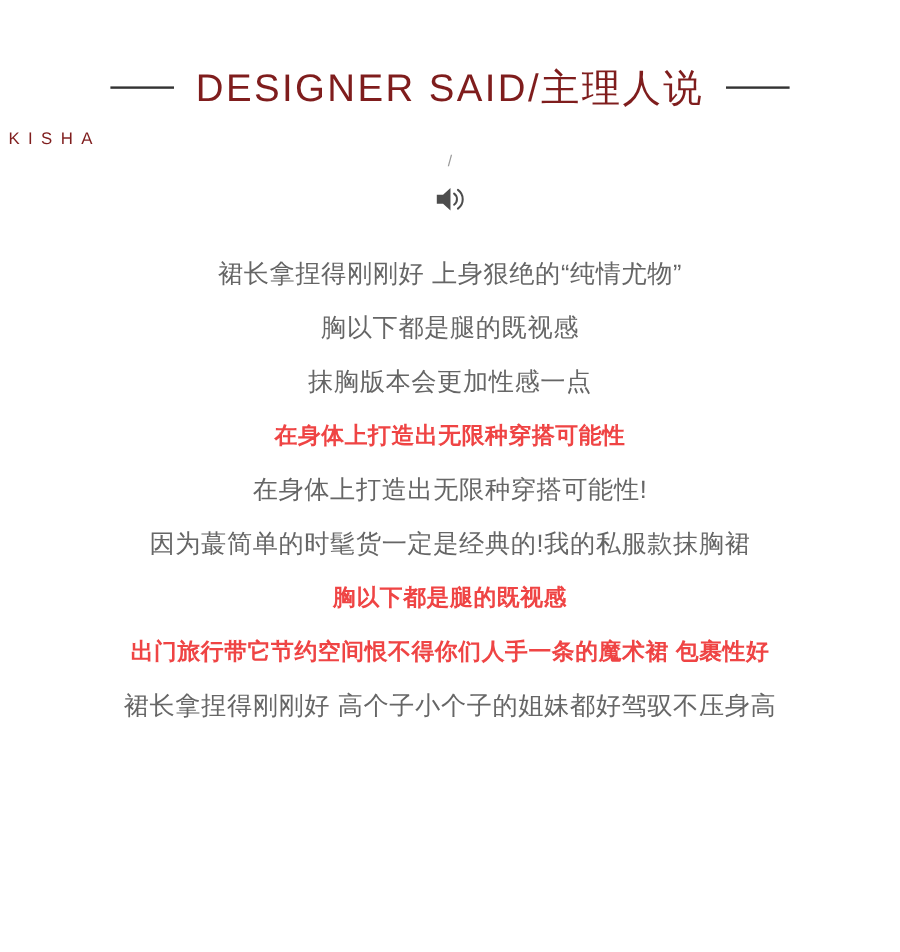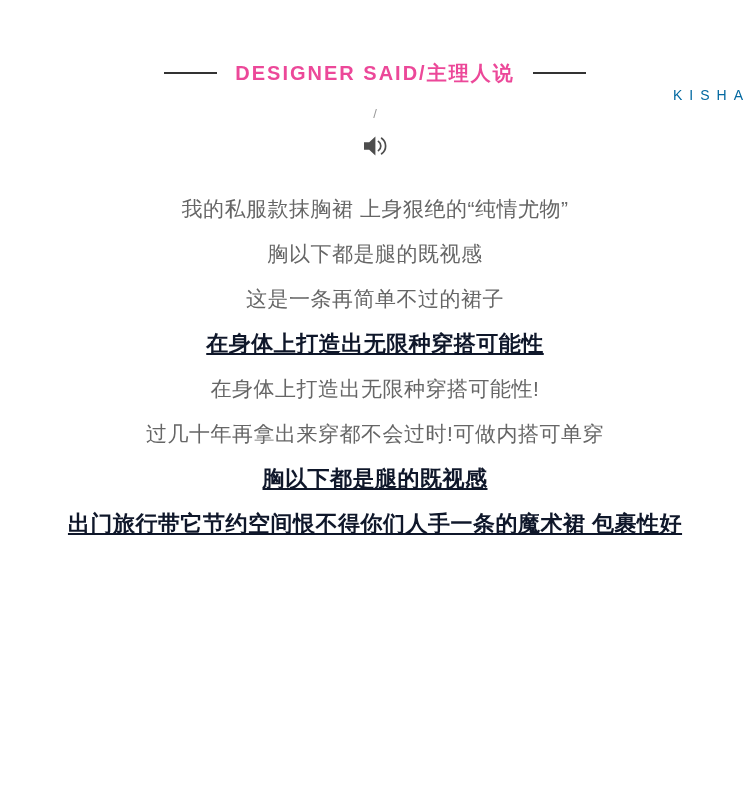--- a/index.html
+++ b/index.html
@@ -23,35 +23,36 @@
     justify-content: center;
     gap: 18px;
     height: 28px;
   }
   .rule {
     width: 53px;
     height: 2px;
     background: #333333;
   }
   .title {
-    font-size: 20px;
-    font-weight: 700;
-    color: #ec4899;
+    font-size: 32px;
+    font-weight: 400;
+    color: #7f1d1d;
     letter-spacing: 2px;
     line-height: 28px;
     white-space: nowrap;
   }
   .brand {
+    margin-top: 20px;
     height: 16px;
     line-height: 16px;
-    text-align: right;
+    text-align: left;
     font-size: 14px;
     letter-spacing: 7px;
     text-indent: 7px;
-    color: #0369a1;
+    color: #7f1d1d;
   }
   .slash {
     margin-top: 4px;
     height: 14px;
     line-height: 14px;
     text-align: center;
     font-size: 13px;
     color: #999999;
   }
   .speaker {
@@ -66,24 +67,23 @@
   .line {
     height: 45px;
     line-height: 45px;
     text-align: center;
     font-size: 21px;
     color: #666666;
     letter-spacing: 0.5px;
     white-space: nowrap;
   }
   .line.bold {
-    font-size: 22px;
+    font-size: 19px;
     font-weight: 700;
-    color: #0f172a;
-    text-decoration: underline;
+    color: #ef4444;
   }
 </style>
 </head>
 <body>
 
 <div class="page">
 
   <div class="header">
     <span class="rule"></span>
     <h1 class="title">DESIGNER SAID/主理人说</h1>
@@ -96,23 +96,24 @@
 
   <div class="speaker">
     <svg width="26" height="22" viewBox="0 0 26 22" aria-hidden="true">
       <path d="M2 7.2 L7.2 7.2 L13.4 1.6 L13.4 20.4 L7.2 14.8 L2 14.8 Z" fill="#4d4d4d"></path>
       <path d="M16.4 6.4 A 5.6 5.6 0 0 1 16.4 15.6" stroke="#4d4d4d" stroke-width="1.7" fill="none" stroke-linecap="round"></path>
       <path d="M19.6 3.2 A 9.6 9.6 0 0 1 19.6 18.8" stroke="#4d4d4d" stroke-width="1.7" fill="none" stroke-linecap="round"></path>
     </svg>
   </div>
 
   <div class="content">
-      <p class="line">我的私服款抹胸裙 上身狠绝的“纯情尤物”</p>
+      <p class="line">裙长拿捏得刚刚好 上身狠绝的“纯情尤物”</p>
       <p class="line">胸以下都是腿的既视感</p>
-      <p class="line">这是一条再简单不过的裙子</p>
+      <p class="line">抹胸版本会更加性感一点</p>
       <p class="line bold">在身体上打造出无限种穿搭可能性</p>
       <p class="line">在身体上打造出无限种穿搭可能性!</p>
-      <p class="line">过几十年再拿出来穿都不会过时!可做内搭可单穿</p>
+      <p class="line">因为蕞简单的时髦货一定是经典的!我的私服款抹胸裙</p>
       <p class="line bold">胸以下都是腿的既视感</p>
       <p class="line bold">出门旅行带它节约空间恨不得你们人手一条的魔术裙 包裹性好</p>
+      <p class="line">裙长拿捏得刚刚好 高个子小个子的姐妹都好驾驭不压身高</p>
     </div>
 
 </div>
 
 </body></html>

